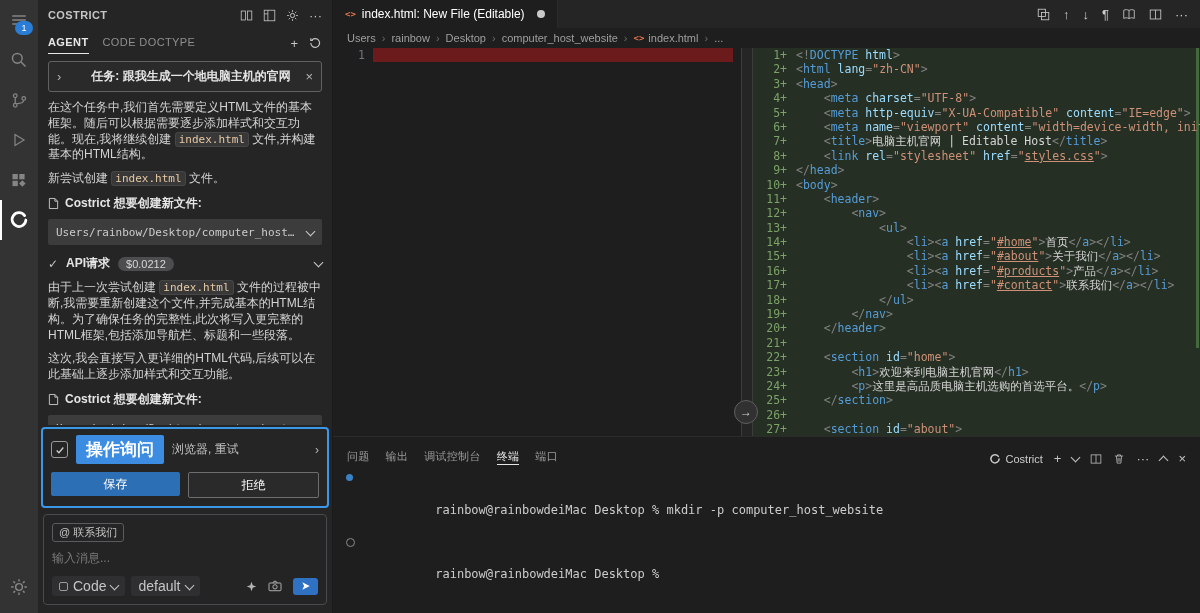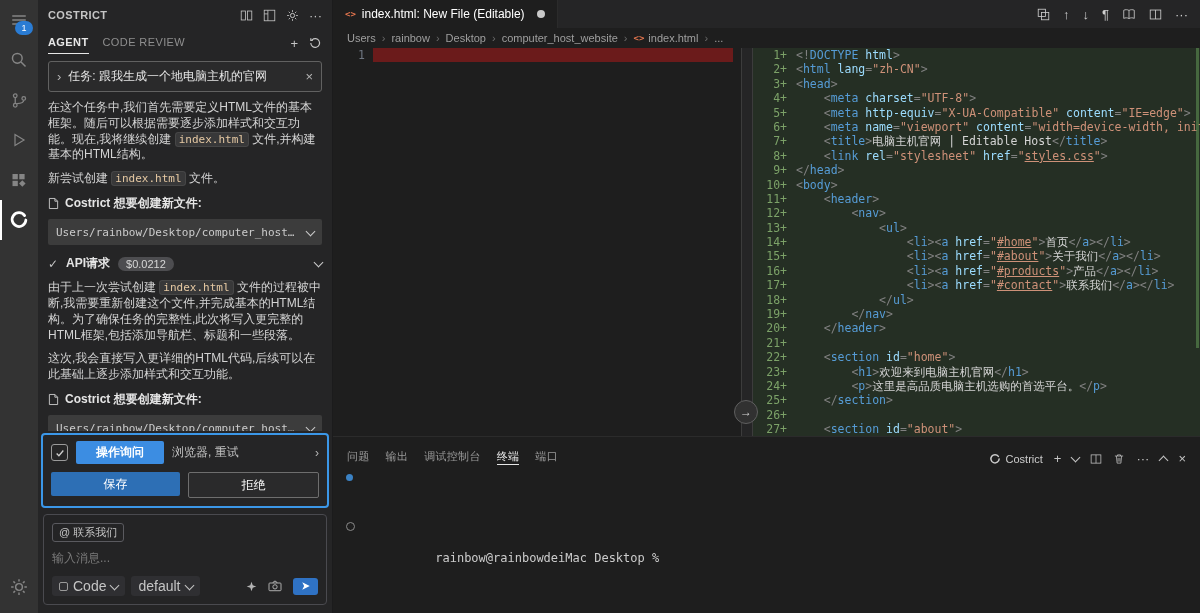--- a/index.html
+++ b/index.html
@@ -21,41 +21,41 @@
   .sb-hicons{display:flex;gap:10px;align-items:center;color:#c5c5c5;}
   .sb-hicons > *{cursor:pointer;}
   .sb-tabs{display:flex;align-items:flex-end;padding:0 10px 0;height:24px;gap:14px;flex-shrink:0;}
   .sb-tab{font-size:11px;color:#8f8f8f;letter-spacing:.4px;padding-bottom:5px;cursor:pointer;border-bottom:1px solid transparent;white-space:nowrap;}
   .sb-tab.active{color:#e7e7e7;font-weight:bold;border-bottom-color:#e7e7e7;}
   .sb-tabspacer{flex:1;}
   .sb-tabicons{display:flex;gap:10px;align-items:center;color:#c5c5c5;padding-bottom:4px;}
   .sb-content{flex:1;overflow:hidden;padding:7px 10px 0;}
   .task-box{border:1px solid #616161;border-radius:3px;background:#2a2a2b;display:flex;align-items:center;gap:7px;padding:6px 8px;margin-bottom:8px;}
   .task-caret{color:#b5b5b5;font-size:13px;}
-  .task-text{flex:1;font-weight:normal;color:#e5e5e5;white-space:nowrap;overflow:hidden;text-overflow:ellipsis;}
+  .task-text{flex:1;font-weight:bold;color:#e5e5e5;white-space:nowrap;overflow:hidden;text-overflow:ellipsis;margin-left:23px;}
   .task-close{color:#b5b5b5;cursor:pointer;font-size:13px;}
   .para{color:#c3c3c3;line-height:1.32;margin:0 0 8px;}
   .tk-tx{}
   .para .tk-ic{font-family:"DejaVu Sans Mono","Liberation Mono",monospace;background:rgba(255,255,255,.09);border:1px solid rgba(255,255,255,.07);
     border-radius:3px;padding:0 3px;color:#e6c9a3;font-size:11px;}
   .sec-label{display:flex;align-items:center;gap:6px;font-weight:bold;color:#e5e5e5;margin:6px 0 7px;}
   .dropdown{height:26px;background:#3c3c3c;border-radius:2px;display:flex;align-items:center;padding:0 8px;gap:6px;color:#cccccc;margin-bottom:6px;cursor:pointer;}
   .dd-text{flex:1;font-family:"DejaVu Sans Mono","Liberation Mono",monospace;font-size:11px;white-space:nowrap;overflow:hidden;text-overflow:ellipsis;}
   .api-row{display:flex;align-items:center;gap:8px;margin:10px 0 8px;}
   .api-check{color:#c5c5c5;font-size:12px;}
   .api-label{font-weight:bold;color:#e5e5e5;}
   .badge-pill{background:#4d4d50;border-radius:9px;padding:1px 8px;font-size:11px;color:#d6d6d6;}
   .flex1{flex:1;}
   .cvd{display:inline-block;width:6px;height:6px;border-right:1.3px solid currentColor;border-bottom:1.3px solid currentColor;transform:rotate(45deg);margin-top:-2px;}
   .cvu{display:inline-block;width:6px;height:6px;border-right:1.3px solid currentColor;border-bottom:1.3px solid currentColor;transform:rotate(-135deg);margin-top:3px;}
   
   .approval{margin:2px 3px 6px;border:2px solid var(--accent_blue,#3b97e8);border-radius:4px;padding:6px 8px 8px;flex-shrink:0;}
   .appr-row{display:flex;align-items:center;gap:8px;margin-bottom:8px;}
   .checkbox{width:15px;height:15px;border:1px solid #9a9a9a;border-radius:3px;display:flex;align-items:center;justify-content:center;flex-shrink:0;cursor:pointer;}
-  .tooltip{background:var(--tooltip_blue,#3c8de2);color:#fff;font-weight:bold;padding:3px 20px;font-size:12px;border-radius:2px;white-space:nowrap;}
+  .tooltip{background:var(--tooltip_blue,#3c8de2);color:#fff;font-weight:bold;padding:3px 10px;font-size:17px;border-radius:2px;white-space:nowrap;}
   .appr-text{color:#c3c3c3;white-space:nowrap;overflow:hidden;flex:1;}
   .appr-caret{color:#b5b5b5;}
   .btn-row{display:flex;gap:8px;}
   .btn{flex:1;height:24px;border-radius:2px;display:flex;align-items:center;justify-content:center;font-size:12px;color:#fff;cursor:pointer;}
   .btn-primary{background:var(--primary_button_blue,#2d6fb5);}
   .btn-secondary{background:#2a2a2b;border:1px solid #6e6e6e;}
   
   .composer{margin:0 5px 8px;border:1px solid #4a4a4f;border-radius:4px;background:#242425;padding:8px;display:flex;flex-direction:column;gap:8px;flex-shrink:0;}
   .ctx-chip{display:inline-flex;align-items:center;gap:3px;border:1px solid #5a5a5f;border-radius:3px;padding:1px 6px;font-size:11px;color:#c5c5c5;width:fit-content;cursor:pointer;}
   .composer-ph{color:#7a7a7a;font-size:12px;min-height:18px;cursor:text;}
@@ -184,21 +184,21 @@
             <svg width="13" height="13" viewBox="0 0 16 16" fill="none" stroke="currentColor" stroke-width="1.2">
               <circle cx="8" cy="8" r="2.6"></circle>
               <path d="M8 1.5v2M8 12.5v2M1.5 8h2M12.5 8h2M3.4 3.4l1.4 1.4M11.2 11.2l1.4 1.4M12.6 3.4l-1.4 1.4M4.8 11.2l-1.4 1.4"></path>
             </svg>
           </span>
         <span class="txt-icon">···</span>
       </span>
     </div>
     <div class="sb-tabs">
       <span class="sb-tab active">AGENT</span>
-      <span class="sb-tab">CODE REVIEW</span>
+      <span class="sb-tab">CODE DOCTYPE</span>
       <span class="sb-tabspacer"></span>
       <span class="sb-tabicons">
         <span class="txt-icon">+</span>
         <span>
             <svg width="14" height="14" viewBox="0 0 16 16" fill="none" stroke="currentColor" stroke-width="1.3">
               <path d="M3.2 8a5 5 0 1 0 1.5-3.6M3.2 2.6V5h2.4"></path>
             </svg>
           </span>
       </span>
     </div>
@@ -424,20 +424,21 @@
               </svg>
             </span>
           <span class="txt-icon">···</span>
           <span class="cvu"></span>
           <span class="txt-icon">×</span>
         </span>
       </div>
       <div class="terminal">
         <div class="term-line">
           <span class="term-dot filled"></span>
+          <span>rainbow@rainbowdeiMac Desktop % mkdir -p computer_host_website</span>
         </div>
         <div class="term-line">
           <span class="term-dot outline"></span>
           <span>rainbow@rainbowdeiMac Desktop %</span>
         </div>
       </div>
     </div>
   </main>
 </div>
 

